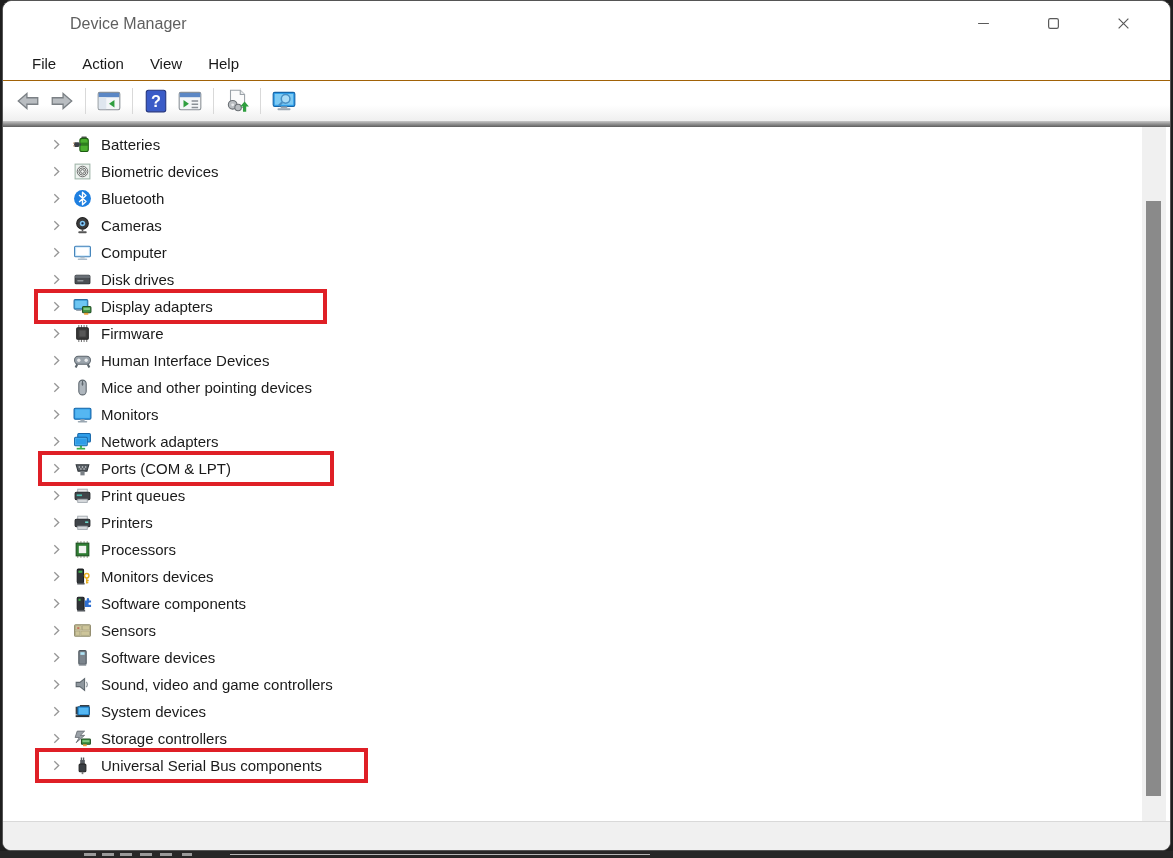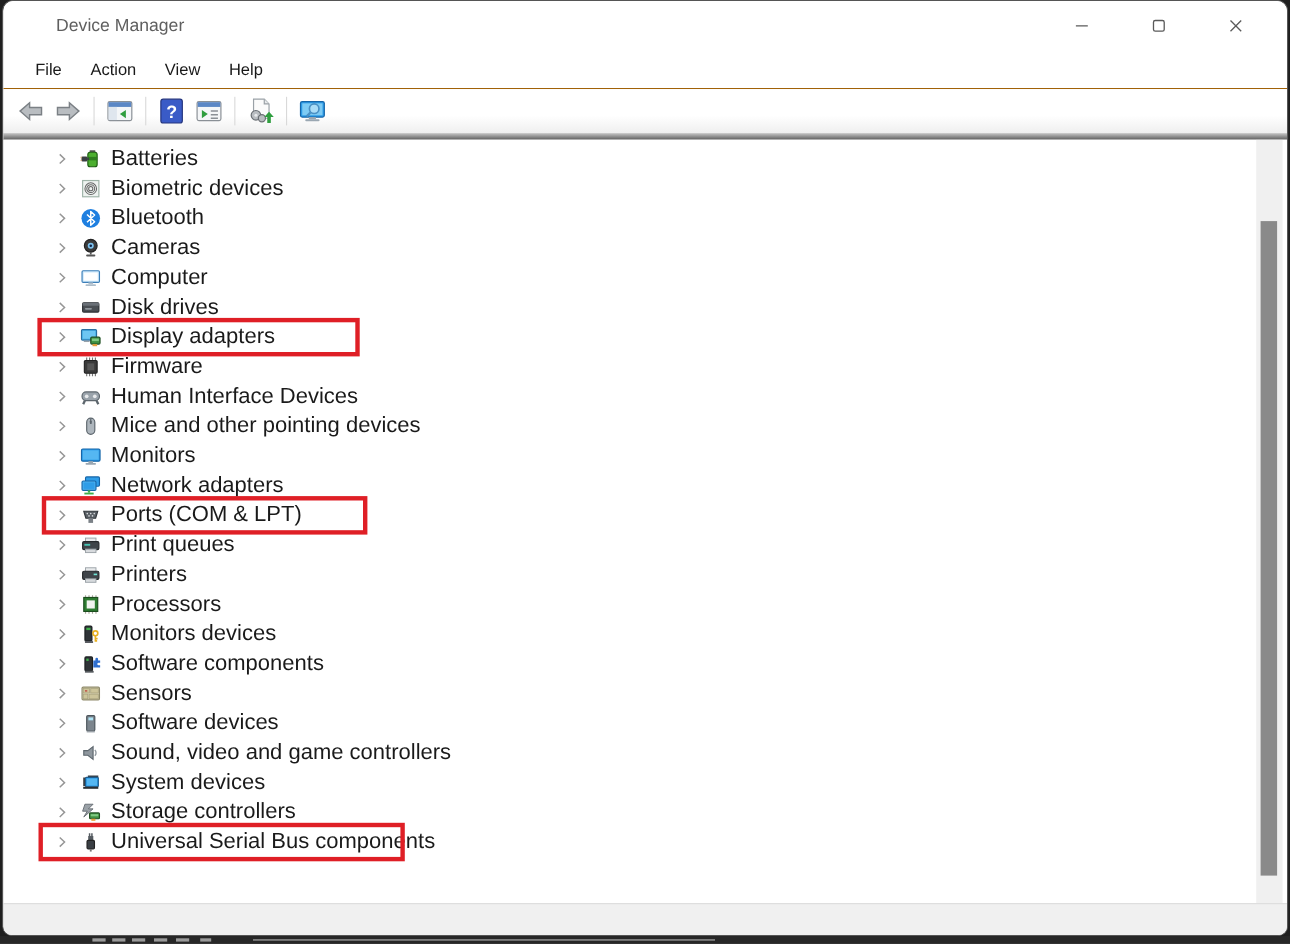--- a/index.html
+++ b/index.html
@@ -10,21 +10,21 @@
 
   .window {
     position:absolute; left:2px; top:0; right:2px; height:851px;
     background:#ffffff; border-radius:10px 10px 9px 9px;
     border:1px solid #555; display:flex; flex-direction:column; overflow:hidden;
   }
 
   
   .titlebar { height:45px; background:#fff; display:flex; align-items:center; flex:0 0 auto; }
   .app-icon { width:20px; height:20px; margin-left:24px; display:inline-flex; }
-  .app-title { margin-left:4px; font-size:16px; color:#5f5f5f; }
+  .app-title { margin-left:23px; font-size:16px; color:#5f5f5f; }
   .win-controls { margin-left:auto; display:flex; height:100%; }
   .win-btn { width:46px; height:100%; display:flex; align-items:center; justify-content:center; margin-right:24px; cursor:default; }
   .win-btn svg { width:13px; height:13px; }
 
   
   .menubar { height:35px; display:flex; align-items:center; padding-left:16px; background:#fff; border-bottom:1px solid #a16207; flex:0 0 auto; }
   .menu-item { font-size:15px; color:#191919; padding:4px 13px; cursor:default; }
 
   
   .toolbar { height:40px; display:flex; align-items:center; padding-left:8px;
@@ -36,21 +36,21 @@
   .tree-sep { height:6px; background:linear-gradient(#c7c7c7, #5e5e5e); flex:0 0 auto; }
 
   
   .content { position:relative; flex:1 1 auto; background:#fff; overflow:hidden; }
   .tree { position:absolute; left:0; top:4px; right:30px; }
   .tree-row { height:27px; display:flex; align-items:center; }
   .chevron { width:14px; height:14px; margin-left:46px; display:inline-flex; align-items:center; justify-content:center; }
   .chevron svg { width:11px; height:11px; }
   .tree-icon { width:19px; height:19px; margin-left:10px; display:inline-flex; }
   .tree-icon svg { width:19px; height:19px; }
-  .tree-label { margin-left:9px; font-size:20px; color:#1a1a1a; white-space:nowrap; }
+  .tree-label { margin-left:9px; font-size:15px; color:#1a1a1a; white-space:nowrap; }
 
   .hl-box { position:absolute; border:4px solid #df1f26; }
 
   
   .vscroll { position:absolute; top:0; bottom:0; right:4px; width:24px; background:#f0f0f0; }
   .vscroll .thumb { position:absolute; left:4px; width:15px; background:#8a8a8a; }
 
   
   .statusbar { height:29px; background:#f0f0f0; border-top:1px solid #d9d9d9; flex:0 0 auto; }
 

